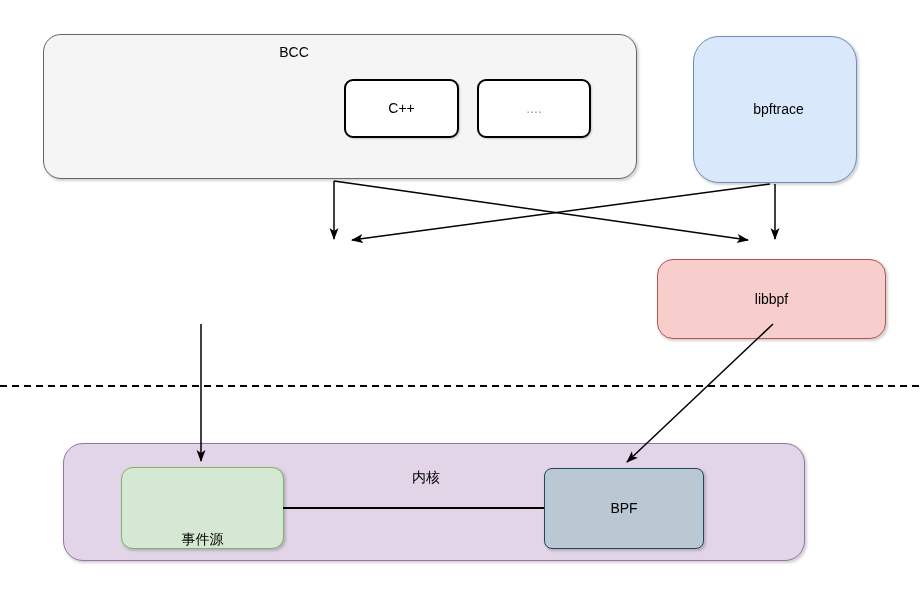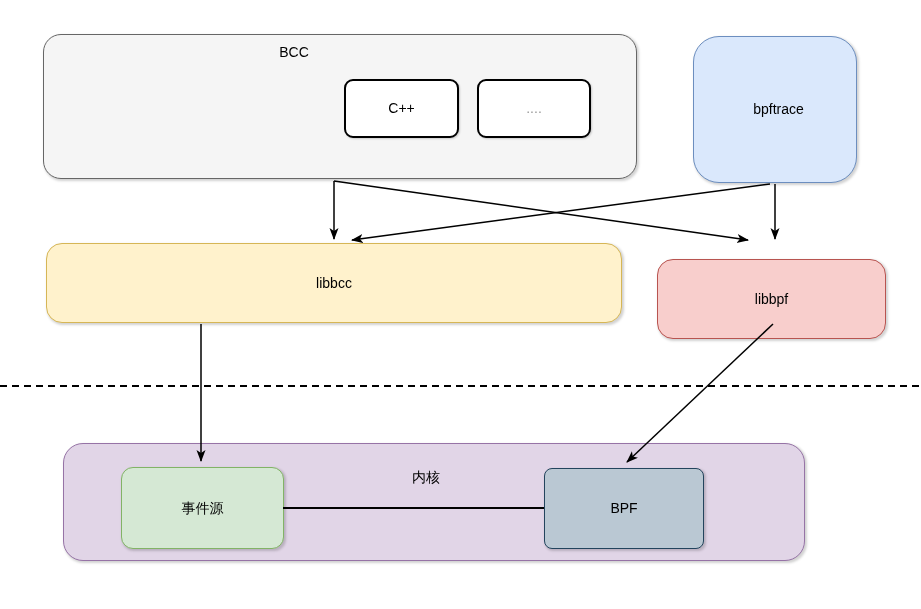--- a/index.html
+++ b/index.html
@@ -58,20 +58,21 @@
     background:var(--kernel-fill);border:1.5px solid var(--kernel-border);
     border-radius:20px;display:block;
   }
   .kernel-title{
     position:absolute;left:0;top:25px;width:724px;text-align:center;font-size:14px;
   }
   .event-source-node{
     left:57px;top:23px;width:163px;height:82px;
     background:var(--event-source-fill);border:1.5px solid var(--event-source-border);
     border-radius:12px;
+    align-items:flex-end;
   }
   .bpf-node{
     left:480px;top:24px;width:160px;height:81px;
     background:var(--bpf-fill);border:1.5px solid var(--bpf-border);
     border-radius:8px;
   }
   
   .edges-svg{position:absolute;left:0;top:0;width:921px;height:609px;z-index:10;pointer-events:none;}
   .edges-svg .edge{stroke:var(--edge);stroke-width:1.5;fill:none;}
   .edges-svg .plain{stroke:var(--edge);stroke-width:2;fill:none;}
@@ -90,23 +91,20 @@
     </div>
     <div class="lang-box lang-more">
       <span>....</span>
     </div>
   </div>
 
   <div class="node bpftrace-node">
     <span>bpftrace</span>
   </div>
 
-  <div class="node libbcc-node">
-    <span>libbcc</span>
-  </div>
 
   <div class="node libbpf-node">
     <span>libbpf</span>
   </div>
 
   <div class="node kernel-group">
     <div class="kernel-title">内核</div>
     <div class="node event-source-node">
       <span>事件源</span>
     </div>

